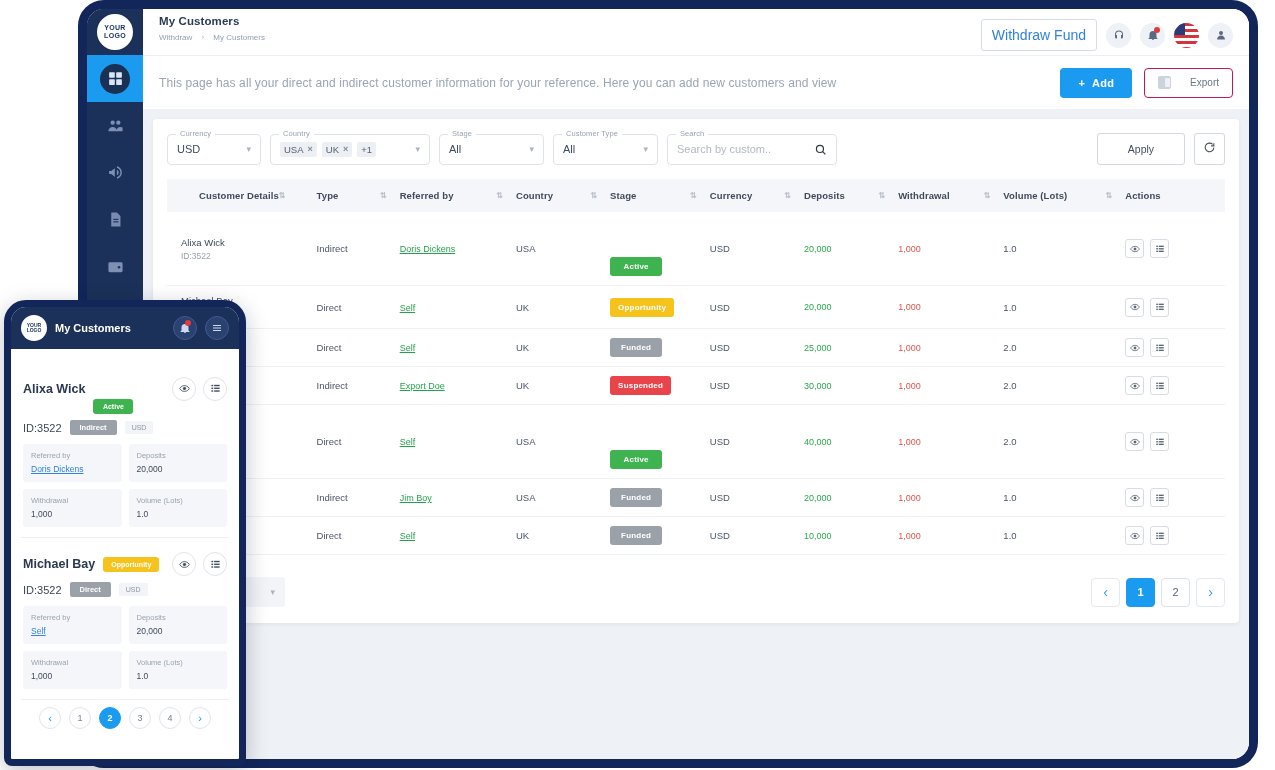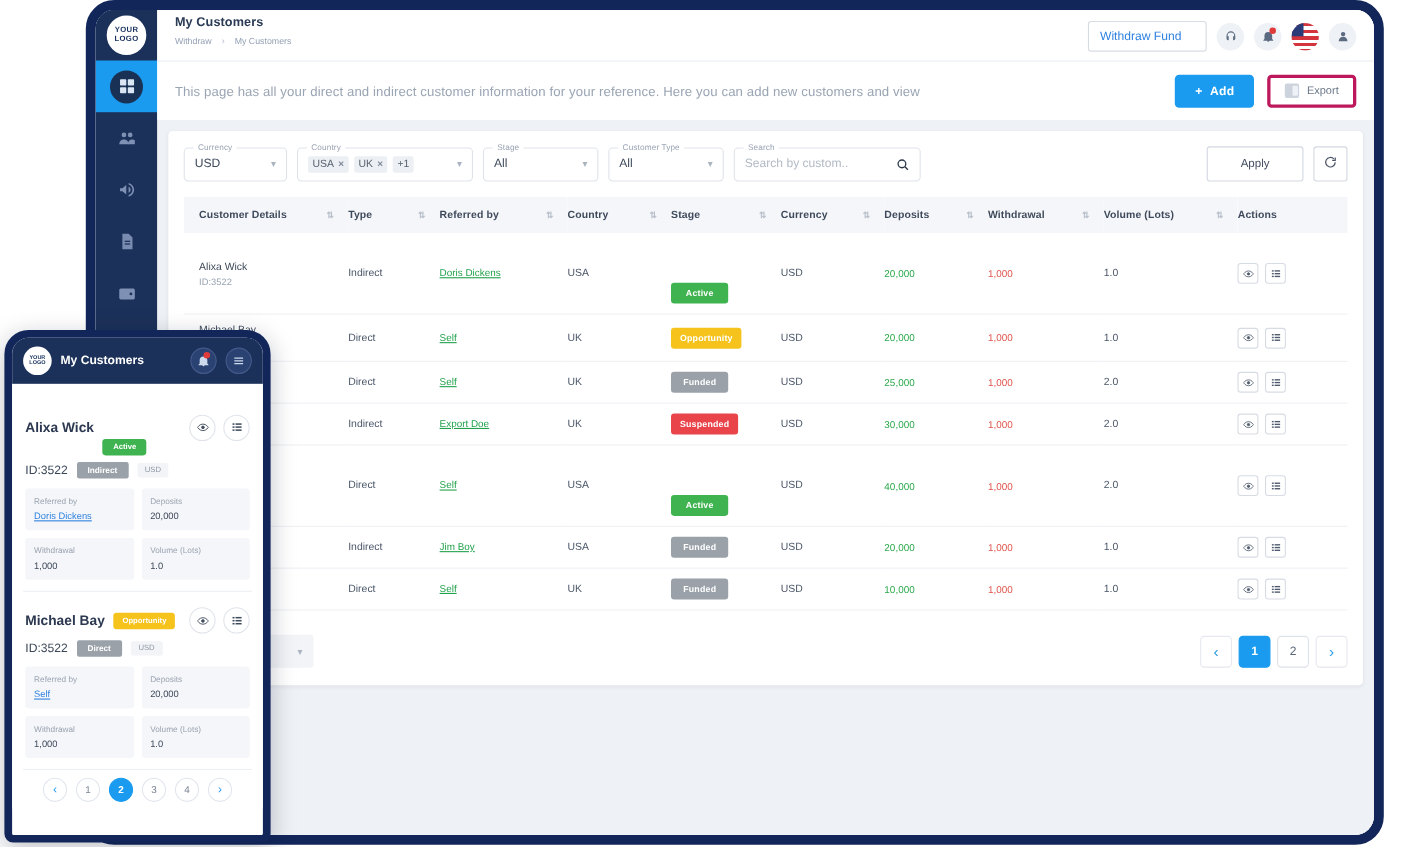--- a/index.html
+++ b/index.html
@@ -46,21 +46,21 @@
 
   
   .topbar { height:46px; background:#fff; display:flex; align-items:flex-start; padding:6px 16px 0 16px; gap:10px;}
   .topbar-left { flex:1; min-width:0; }
   .page-title { font-size:11.5px; color:#2a3b55; font-weight:bold; letter-spacing:.1px;}
   .breadcrumb { margin-top:5px; font-size:8px; color:#93a0b4; display:flex; align-items:center; gap:9px;}
   .crumb-sep { font-size:9px; color:#b6bfcd; }
   .topbar-right { display:flex; align-items:center; gap:9px; padding-top:4px;}
   .withdraw-btn {
     border:1px solid #d7dce4; background:#fff; border-radius:3px;
-    padding:7px 10px; font-size:11px; color:#2f82e0; min-width:108px; text-align:left;
+    padding:7px 10px; font-size:14px; color:#2f82e0; min-width:108px; text-align:left;
   }
   .circ-btn {
     width:25px;height:25px;border-radius:50%;background:#eef1f5;
     display:flex;align-items:center;justify-content:center; color:#5b6a80; position:relative;
   }
   .circ-btn svg { width:12px;height:12px; }
   .badge-dot { position:absolute; top:4px; right:5px; width:6px;height:6px;border-radius:50%;background:#e03b3b; }
   .flag { width:25px;height:25px;border-radius:50%; overflow:hidden; position:relative; background:#eef1f5;}
   .flag .stripes { position:absolute; inset:0;
     background: repeating-linear-gradient(to bottom,#d4343c 0,#d4343c 3px,#fff 3px,#fff 6px); }
@@ -71,22 +71,22 @@
     background:#fff; margin:0; height:54px; display:flex; align-items:center;
     padding:0 16px; gap:12px; border-top:1px solid #eceff3;
   }
   .desc-text { flex:1; font-size:12px; color:#9aa5b4; letter-spacing:.1px;}
   .add-btn {
     background:#1b9bf0;color:#fff;border:none;border-radius:4px;
     height:30px;padding:0 18px;font-size:11px;font-weight:bold;
     display:flex;align-items:center;gap:7px; letter-spacing:.2px;
   }
   .export-btn {
-    background:#fff;border:3px solid #be185d;border-radius:4px;height:30px;padding:0 13px;
-    font-size:10px;color:#6b7888; display:flex;align-items:center;gap:7px;
+    background:#fff;border:1px solid #be185d;border-radius:4px;height:30px;padding:0 13px;
+    font-size:10px;color:#6b7888; display:flex;align-items:center;gap:19px;
   }
   .xls-ico { width:13px;height:13px;background:#ccd3dc;border-radius:2px; position:relative;}
   .xls-ico:after{content:"";position:absolute;right:1.5px;top:2px;width:5px;height:9px;background:#eef1f5;border-radius:1px;}
 
   
   .content { flex:1; padding:10px 10px 0 10px; min-height:0;}
   .card { background:#fff; border-radius:4px; box-shadow:0 1px 4px rgba(25,40,70,.07); overflow:hidden;}
 
   
   .filters { display:flex; align-items:center; gap:9px; padding:14px 14px 14px 14px; }
@@ -116,21 +116,21 @@
 
   
   .tbl-wrap { padding:0 14px 10px 14px; }
   table { width:100%; border-collapse:collapse; table-layout:fixed;}
   thead th {
     background:#f5f6f9; font-size:9.5px; color:#3e4a5c; font-weight:bold;
     text-align:left; padding:11px 0 11px 0; position:relative; letter-spacing:.1px;
   }
   thead th .th-in { display:flex; align-items:center; justify-content:space-between; padding-right:14px;}
   .sort-ico { color:#b9c0cb; font-size:8px; letter-spacing:-1px; }
-  thead th:first-child .th-in { padding-left:14px; }
+  thead th:first-child .th-in { padding-left:14px;justify-content:center; }
   tbody td { padding:9px 0; font-size:9.5px; color:#4a5668; border-bottom:1px solid #eef0f4; vertical-align:middle;}
   tbody td:first-child { padding-left:14px; }
   .cust-name { font-size:9.5px; color:#3e4a5c; }
   .cust-id { font-size:8.5px; color:#9aa4b2; margin-top:3px;}
   .ref-link { color:#23a24d; text-decoration:underline; font-size:9px;}
   .badge { display:inline-block; min-width:52px; text-align:center; border-radius:3px;
            color:#fff; font-size:8px; font-weight:bold; padding:5px 8px; letter-spacing:.2px;}
   .b-active{background:#3eb34f;margin-top:36px;} .b-opportunity{background:#f5c31c;} 
   .b-funded{background:#9aa1a9;} .b-suspended{background:#e8444a;}
   .dep { color:#2aa84a; font-size:9px;}

